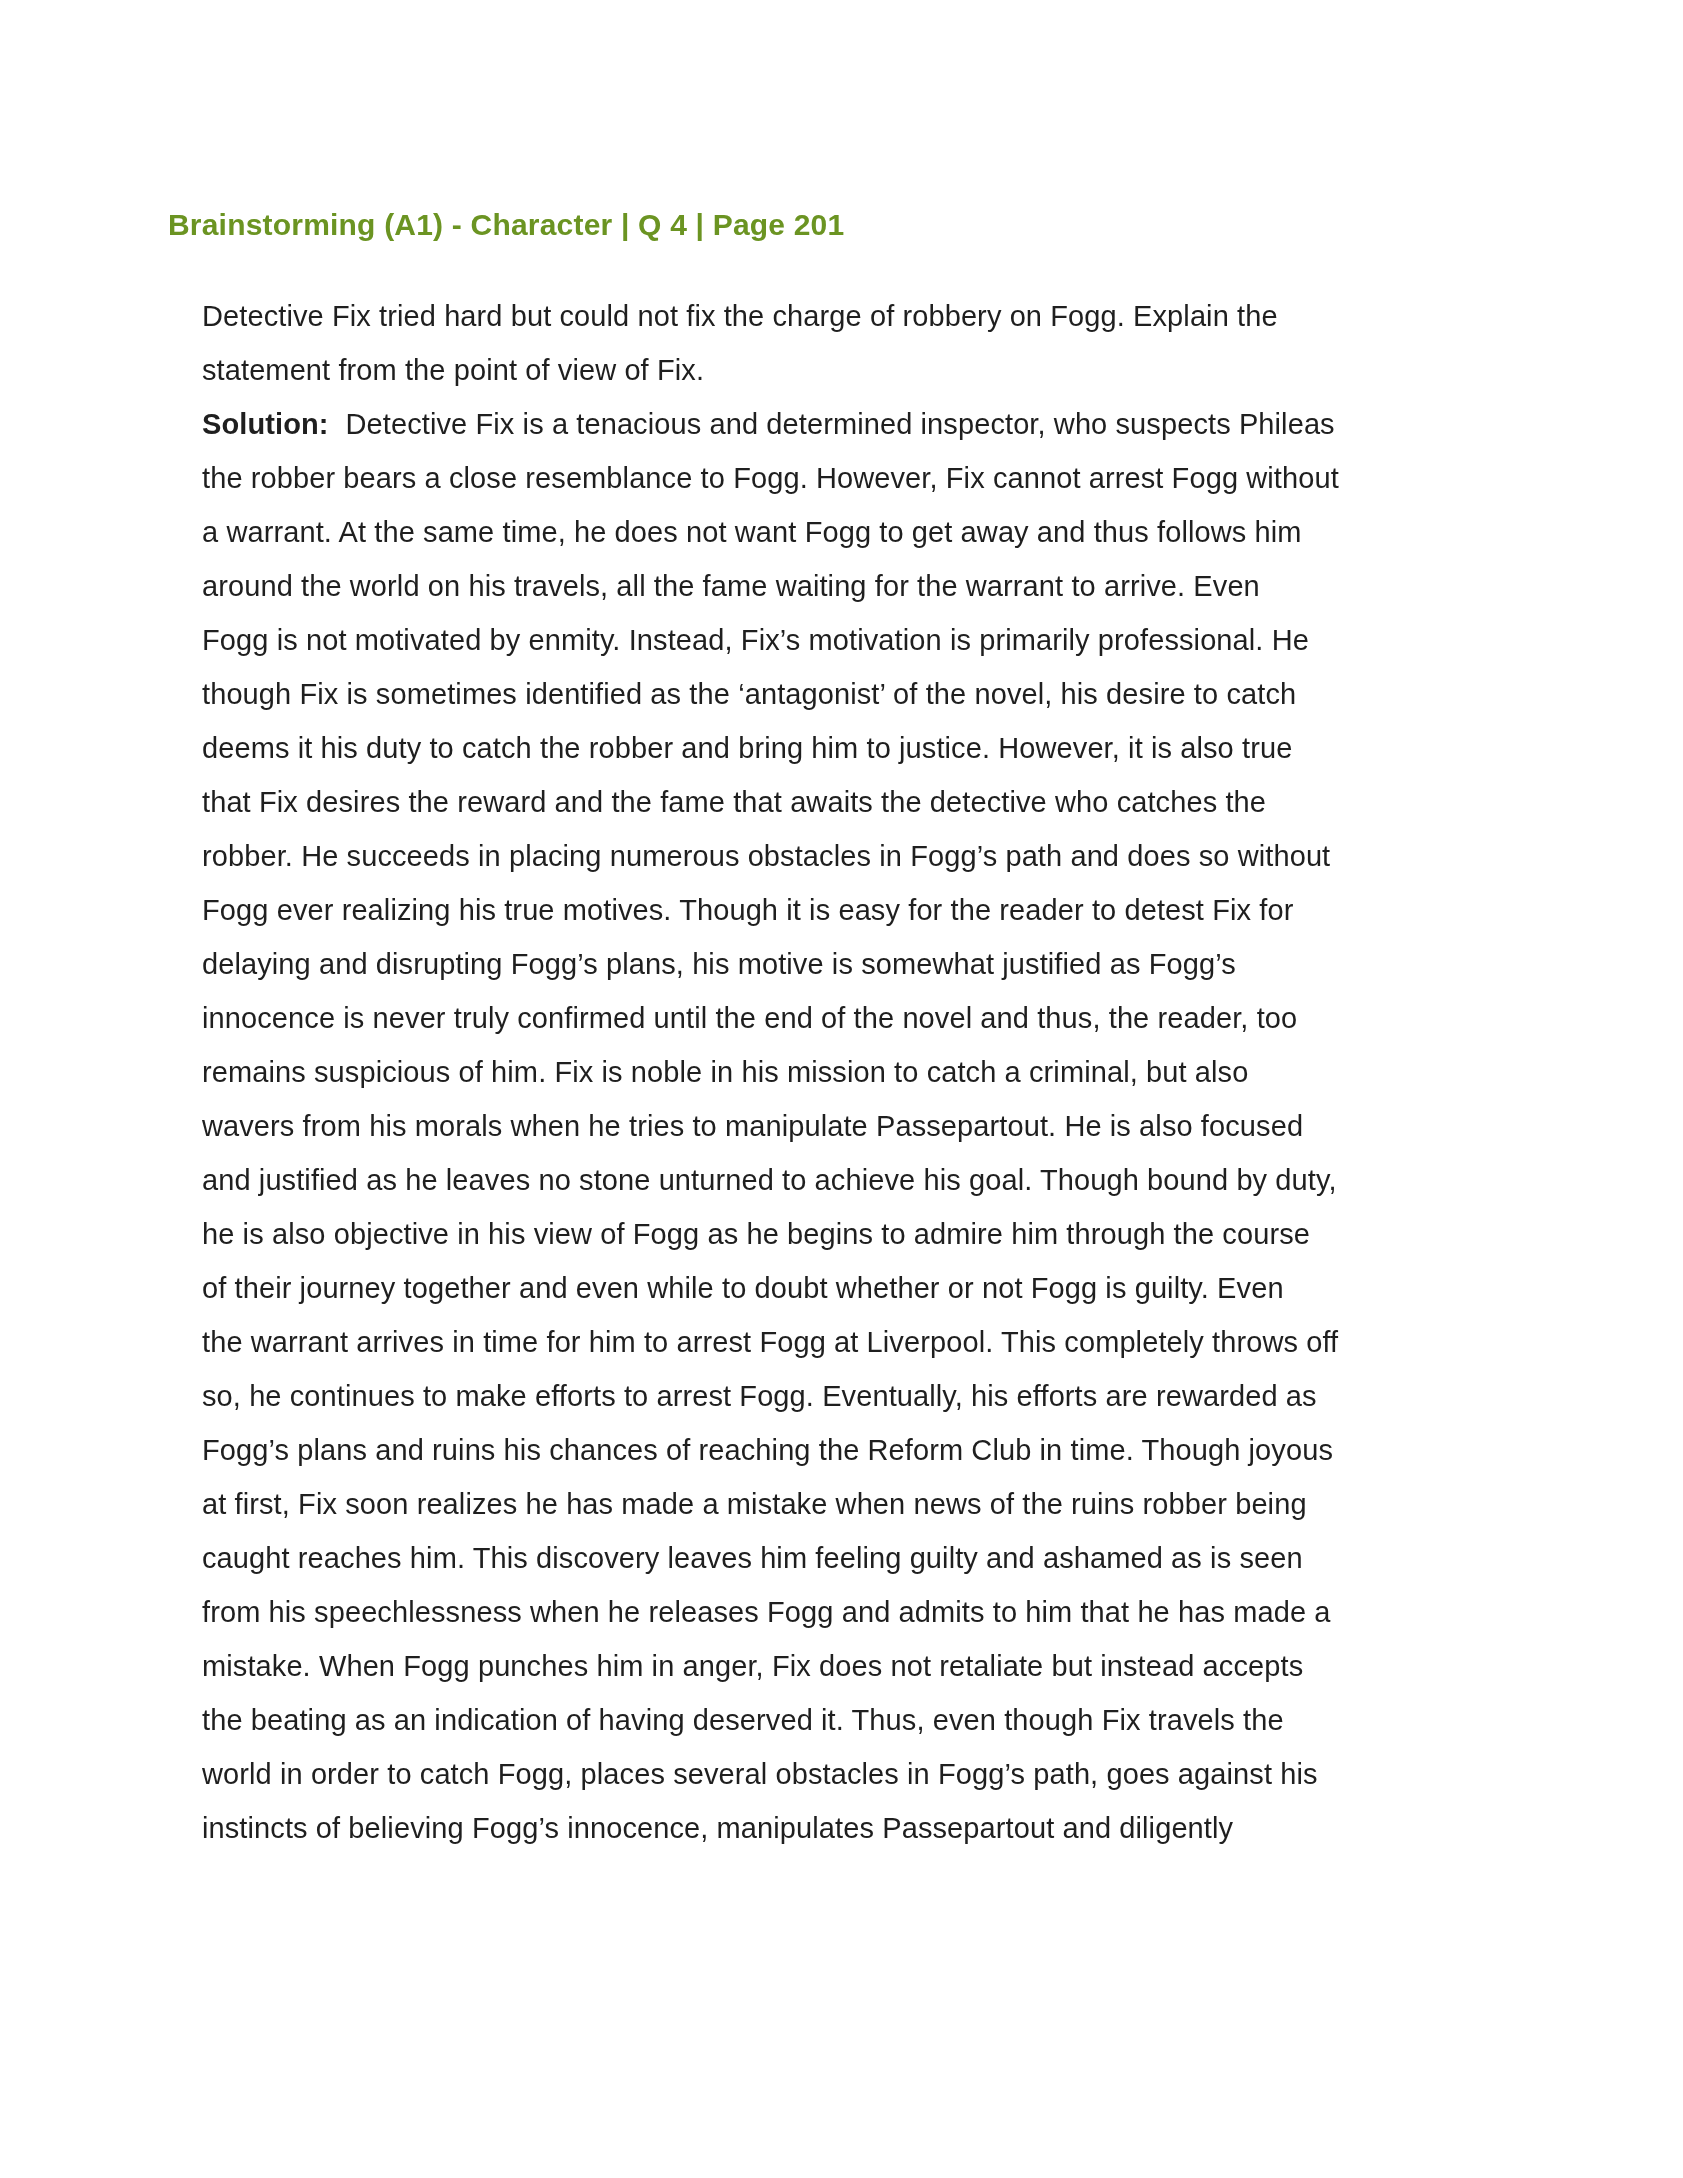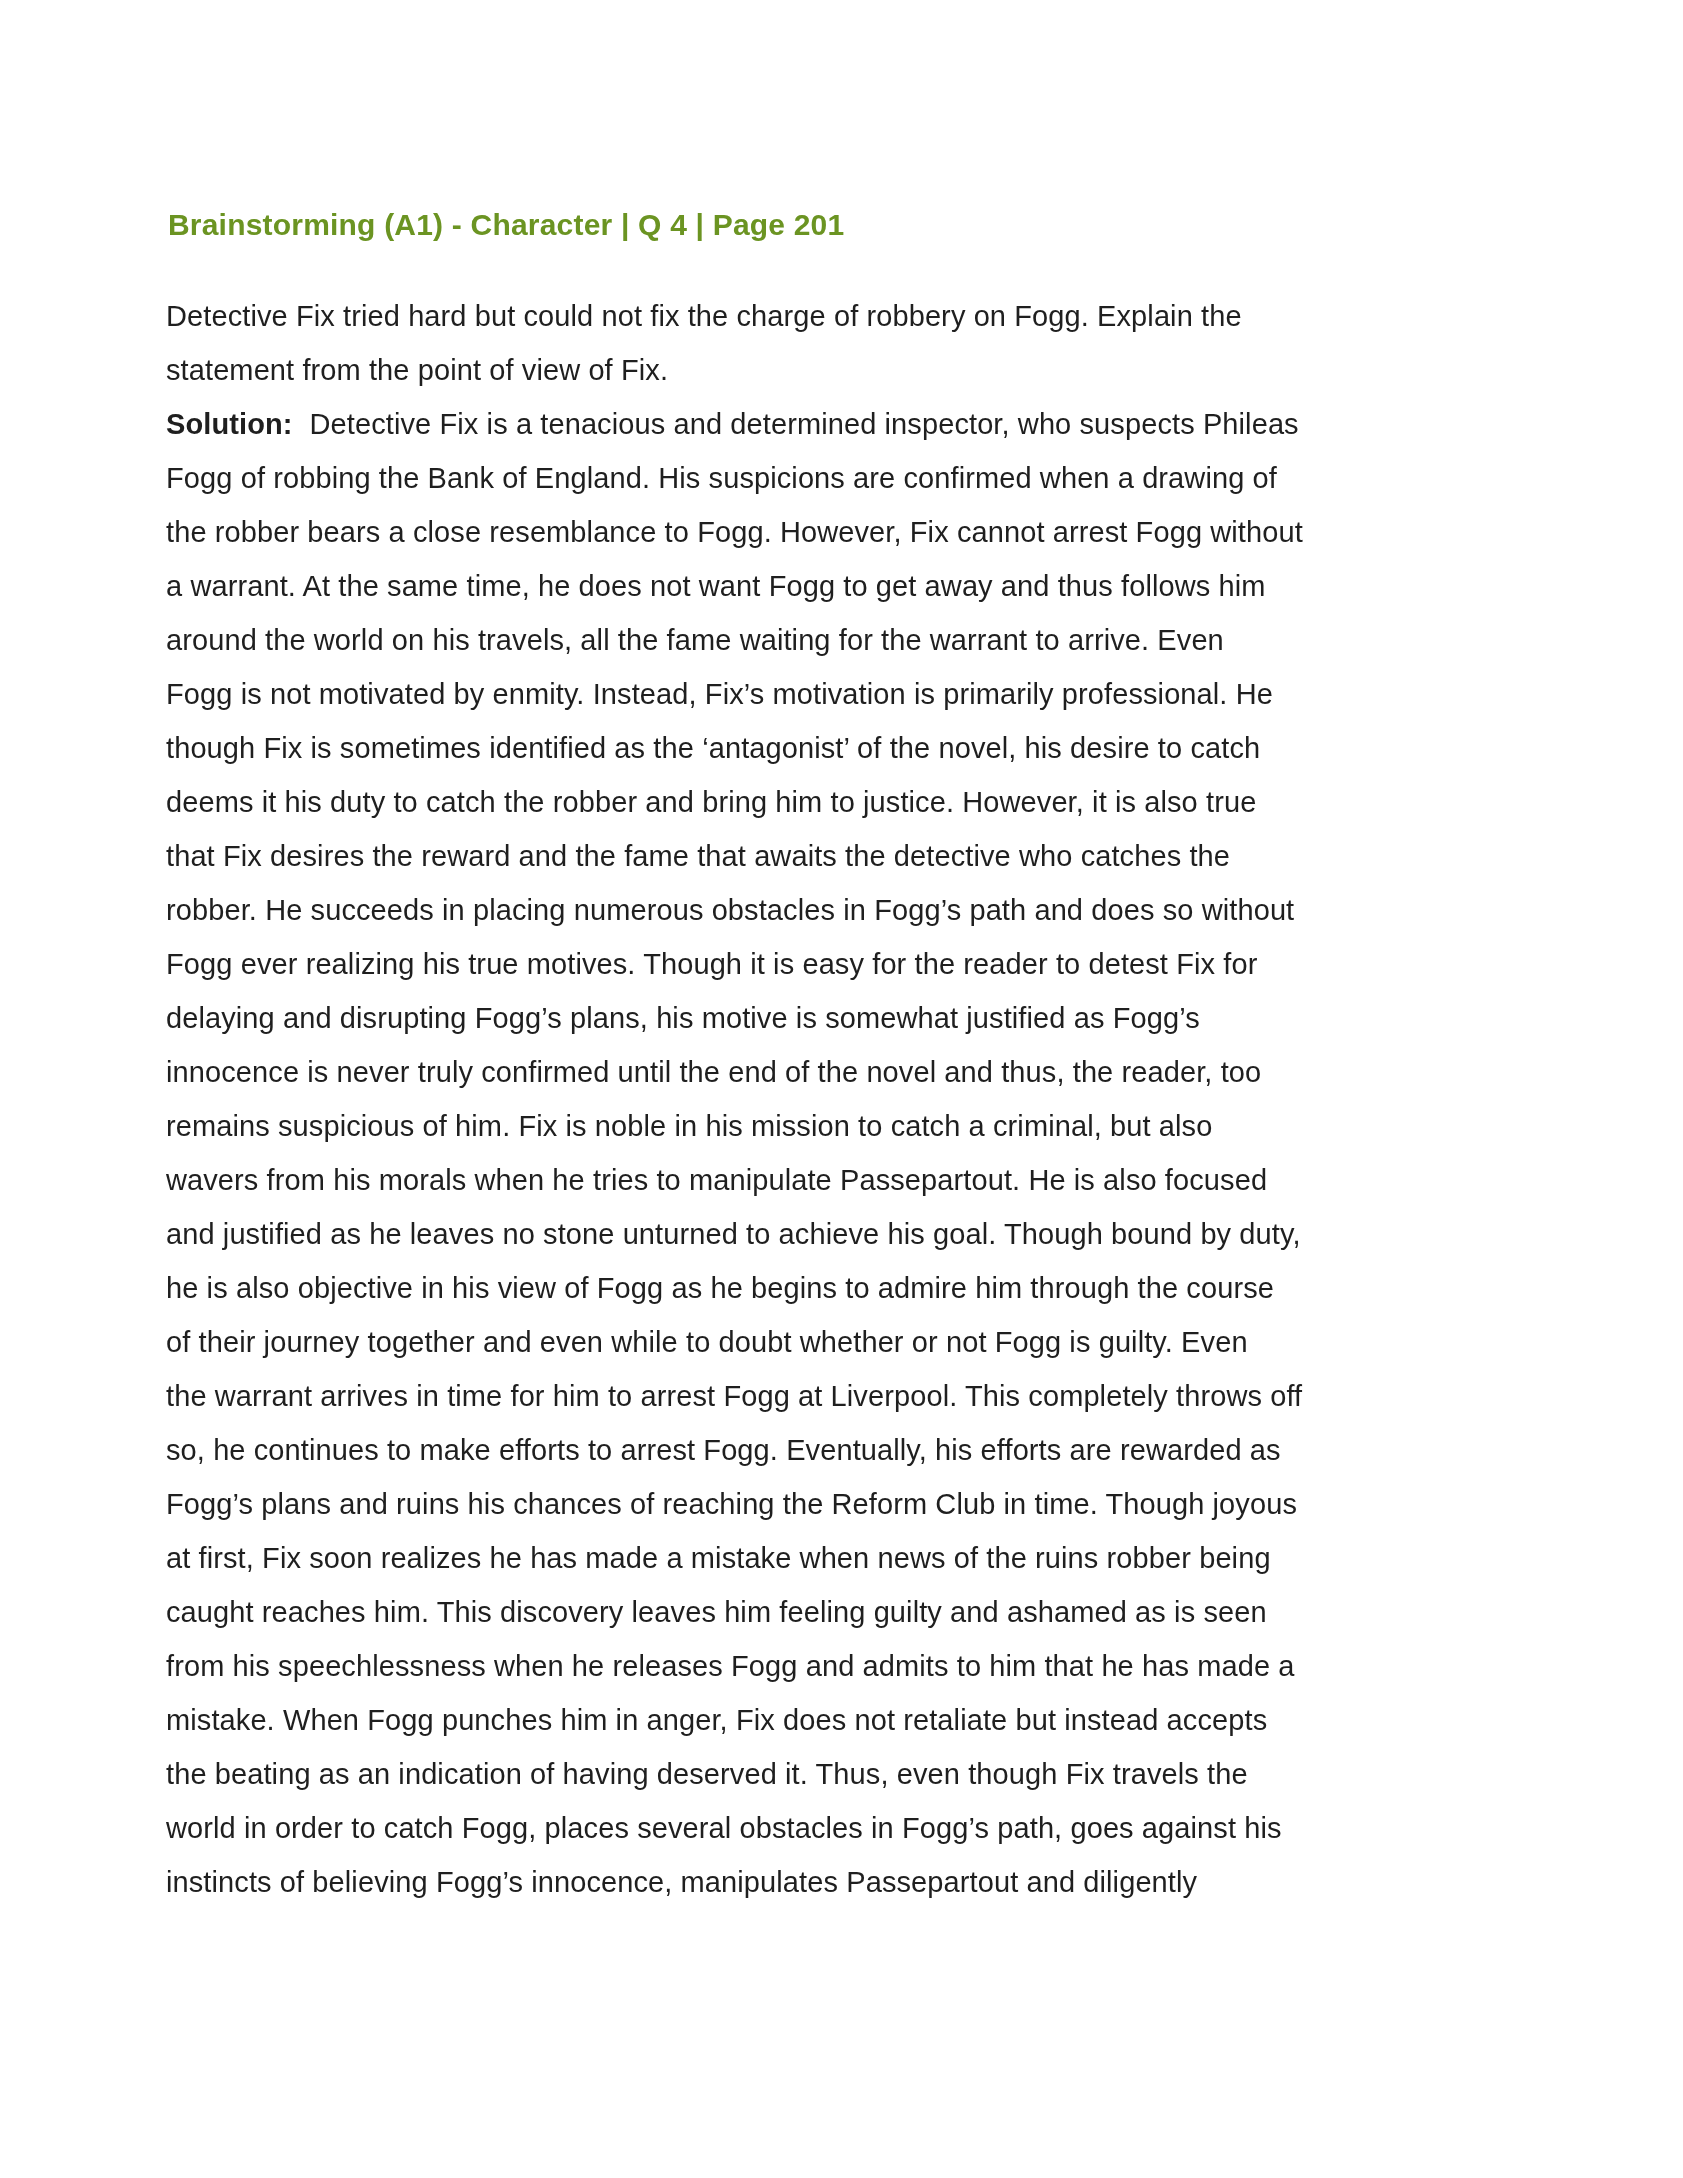--- a/index.html
+++ b/index.html
@@ -30,36 +30,36 @@
     left: 166px;
     top: 289px;
   }
   .line {
     height: 54px;
     line-height: 54px;
     font-size: 29px;
     color: #1f1f1f;
     white-space: nowrap;
     letter-spacing: 0.1px;
+    margin-left: 36px;
   }
   .sol-label {
     font-weight: bold;
     padding-right: 17px;
   }
 </style>
 </head>
 <body>
 
 <div class="page" style="background: rgb(255, 255, 255);">
   <div class="heading" id="heading" style="color: rgb(107, 148, 34); text-align: center;">Brainstorming (A1) - Character | Q 4 | Page 201</div>
   <div class="textblock" id="lines-container">
       <div class="line">Detective Fix tried hard but could not fix the charge of robbery on Fogg. Explain the</div>
       <div class="line">statement from the point of view of Fix.</div>
       <div class="line"><span class="sol-label">Solution:</span><span>Detective Fix is a tenacious and determined inspector, who suspects Phileas</span></div>
-      <div class="line">Fogg of robbing the Bank of England. His suspicions are confirmed when a drawing of</div>
       <div class="line">the robber bears a close resemblance to Fogg. However, Fix cannot arrest Fogg without</div>
       <div class="line">a warrant. At the same time, he does not want Fogg to get away and thus follows him</div>
       <div class="line">around the world on his travels, all the fame waiting for the warrant to arrive. Even</div>
       <div class="line">Fogg is not motivated by enmity. Instead, Fix’s motivation is primarily professional. He</div>
       <div class="line">though Fix is sometimes identified as the ‘antagonist’ of the novel, his desire to catch</div>
       <div class="line">deems it his duty to catch the robber and bring him to justice. However, it is also true</div>
       <div class="line">that Fix desires the reward and the fame that awaits the detective who catches the</div>
       <div class="line">robber. He succeeds in placing numerous obstacles in Fogg’s path and does so without</div>
       <div class="line">Fogg ever realizing his true motives. Though it is easy for the reader to detest Fix for</div>
       <div class="line">delaying and disrupting Fogg’s plans, his motive is somewhat justified as Fogg’s</div>

